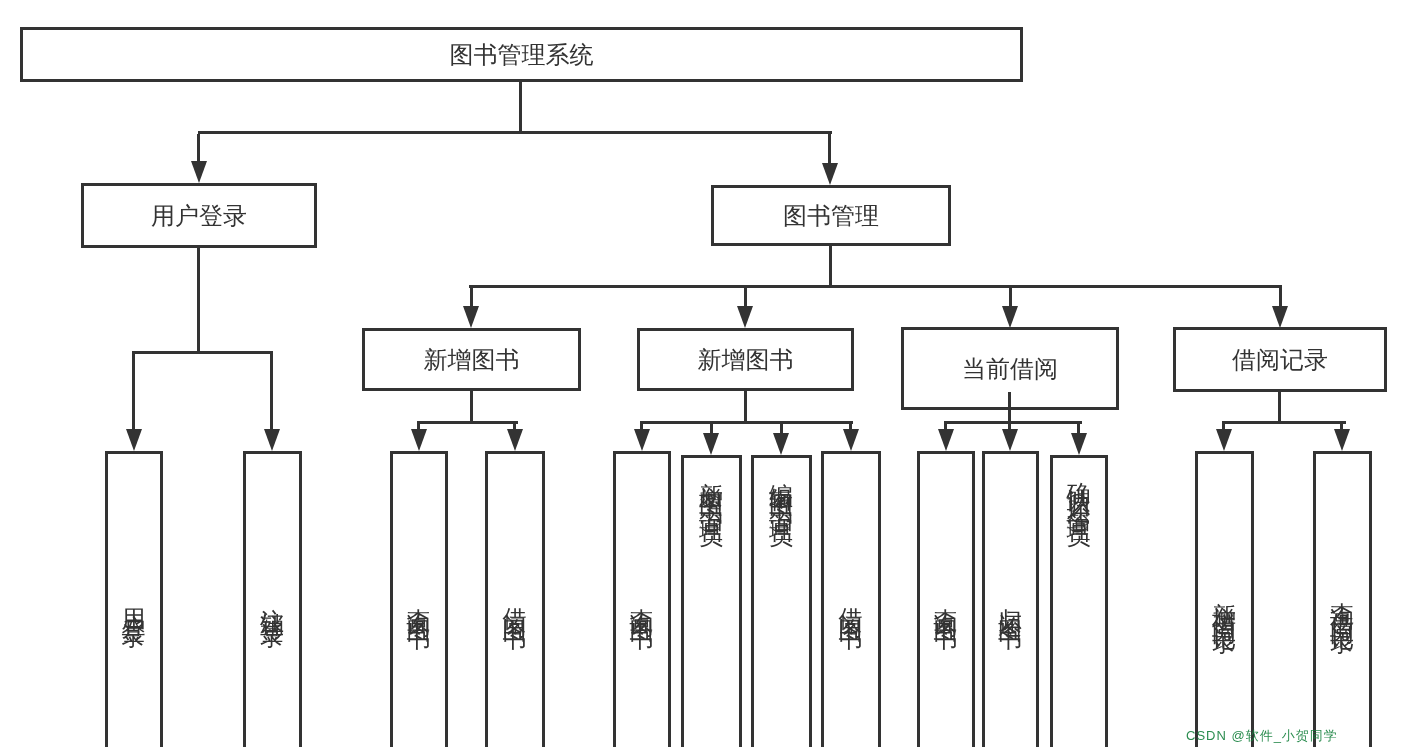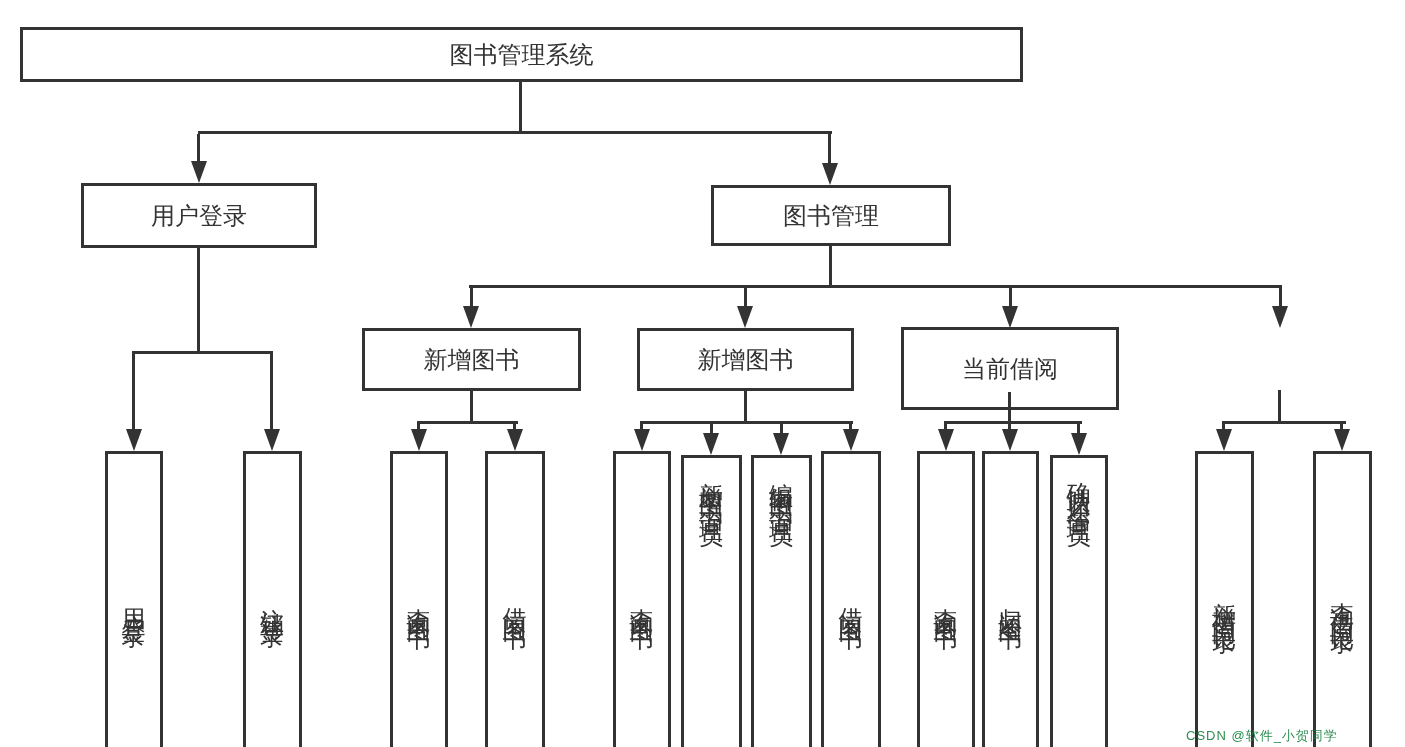--- a/index.html
+++ b/index.html
@@ -91,20 +91,23 @@
 
   <div class="box h" style="left:362px;top:314px;width:219px;height:63px">
     <span>新增图书</span>
   </div>
   <div class="box h" style="left:637px;top:314px;width:217px;height:63px">
     <span>新增图书</span>
   </div>
   <div class="box h" style="left:901px;top:313px;width:218px;height:83px">
     <span>当前借阅</span>
   </div>
+  <div class="box h" style="left:1173px;top:313px;width:214px;height:65px">
+    <span>借阅记录</span>
+  </div>
 
   <div class="vl" style="left:197px;top:234px;height:106px"></div>
   <div class="hl" style="left:132px;top:337px;width:141px"></div>
   <div class="vl" style="left:132px;top:340px;height:76px"></div>
   <div class="ah" style="left:126px;top:415px"></div>
   <div class="vl" style="left:270px;top:340px;height:76px"></div>
   <div class="ah" style="left:264px;top:415px"></div>
 
   <div class="vl" style="left:470px;top:377px;height:33px"></div>
   <div class="hl" style="left:417px;top:407px;width:101px"></div>

